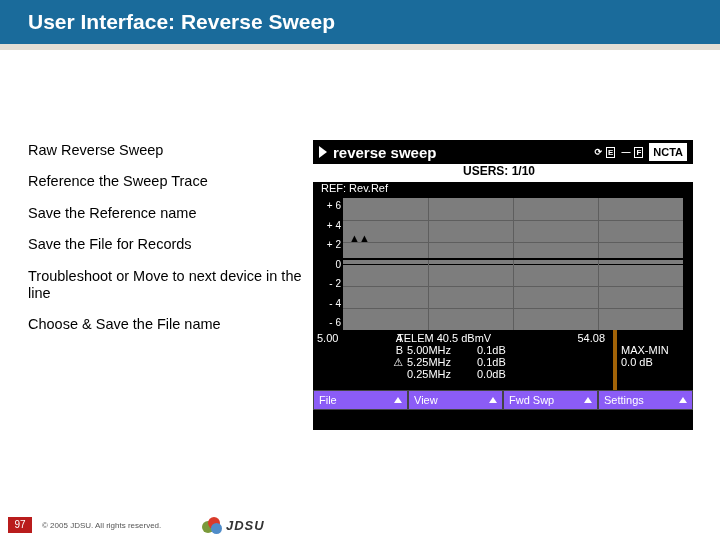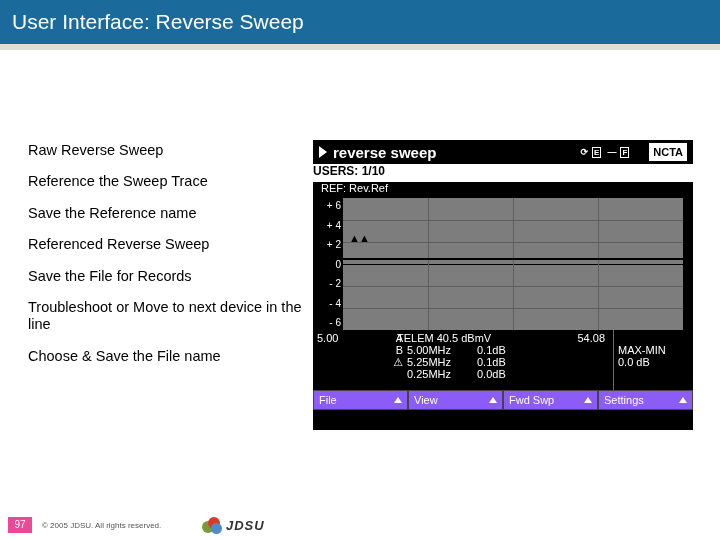--- a/index.html
+++ b/index.html
@@ -1,50 +1,50 @@
 <!DOCTYPE html>
 <html><head>
 <meta charset="utf-8">
 <style>
   *{box-sizing:border-box;margin:0;padding:0}
   body{width:720px;height:540px;background:#fff;font-family:Arial,Helvetica,sans-serif;position:relative;overflow:hidden}
-  .header{background:#1a6b9b;color:#fff;height:44px;line-height:44px;padding-left:12px;font-size:21px;font-weight:normal}
+  .header{background:#1a6b9b;color:#fff;height:44px;line-height:44px;padding-left:28px;font-size:21px;font-weight:bold}
   .header-under{height:6px;background:#e3ded5}
   .main{position:absolute;left:28px;top:75px;width:665px;height:420px}
   .steps{position:absolute;left:0;top:67px;width:280px}
   .steps p{font-size:14.5px;margin-bottom:14px;line-height:1.2;color:#000}
   .device{position:absolute;right:0;top:65px;width:380px;height:290px;background:#000;color:#fff}
   .titlebar{height:24px;display:flex;align-items:center;background:#000;padding:0 6px;font-weight:bold}
   .titlebar .tri{width:0;height:0;border-left:8px solid #fff;border-top:6px solid transparent;border-bottom:6px solid transparent;margin-right:6px}
   .titlebar .tt{font-size:15px;flex:1}
   .titlebar .lnk{font-size:9px;margin-left:6px}
   .titlebar .rb{font-size:8px;font-weight:bold;margin-left:4px;border:1px solid #fff;padding:0 1px}
-  .titlebar .ncta{font-size:11px;background:#fff;color:#000;padding:3px 4px;margin-left:20px}
-  .usersrow{height:18px;background:#fff;color:#000;text-align:left;padding-right:8px;font-size:12px;font-weight:bold}
+  .titlebar .ncta{font-size:11px;background:#fff;color:#000;padding:3px 4px;margin-left:6px}
+  .usersrow{height:18px;background:#fff;color:#000;text-align:center;padding-right:8px;font-size:12px;font-weight:bold}
   .refrow{height:16px;font-size:11px;font-weight:normal;padding-left:8px}
   .graph{display:flex;height:132px}
   .ylab{width:30px;display:flex;flex-direction:column;justify-content:space-between;font-size:10px;text-align:right;padding:2px 2px}
   .plot{flex:1;background:#7d7d7d;position:relative;margin-right:10px}
   .plot .gl{position:absolute;left:0;right:0;border-top:1px solid #5e5e5e}
   .plot .ax{position:absolute;left:0;right:0;border-top:1px solid #000}
   .plot .vl{position:absolute;top:0;bottom:0;border-left:1px solid #5e5e5e}
   .plot .trace{position:absolute;left:0;right:0;top:60px;height:2px;background:#000}
   .plot .mk{position:absolute;top:34px;color:#000;font-size:11px}
   .stats{height:60px;display:flex;font-size:11px}
   .stats .c1{width:60px;padding:2px 4px}
   .stats .c2a{width:30px;padding:2px 0;text-align:right}
   .stats .c2b{width:70px;padding:2px 4px}
   .stats .c3{width:50px;padding:2px 4px}
-  .stats .c4{width:80px;padding:2px 4px;border-left:1px solid #a16207}
+  .stats .c4{width:80px;padding:2px 4px;border-left:4px solid #a16207}
   .stats .rt{text-align:right;flex:1;padding:2px 8px}
   .softkeys{height:20px;display:flex}
   .sk{flex:1;background:#8b5cf6;border:1px solid #444;display:flex;align-items:center;justify-content:space-between;padding:0 5px;font-size:11px}
   .sk .up{width:0;height:0;border-bottom:6px solid #fff;border-left:4px solid transparent;border-right:4px solid transparent}
   .footer{position:absolute;left:0;bottom:0;width:720px;height:30px;display:flex;align-items:center;font-size:8px;color:#555}
-  .pageno{width:24px;height:16px;background:#ec4899;color:#fff;text-align:center;line-height:16px;font-size:10px;margin:0 10px 0 8px}
+  .pageno{width:24px;height:16px;background:#b91c1c;color:#fff;text-align:center;line-height:16px;font-size:10px;margin:0 10px 0 8px}
   .cr{width:160px}
   .conf{flex:1;text-align:center}
   .logo{width:90px;display:flex;align-items:center;padding-right:8px}
   .logo .ico{position:relative;width:20px;height:16px;margin-right:4px}
   .logo .ico span{position:absolute;border-radius:50%}
   .logo .s1{width:12px;height:12px;background:#7a9a3a;left:0;top:4px}
   .logo .s2{width:12px;height:12px;background:#d93b2b;left:6px;top:0}
   .logo .s3{width:11px;height:11px;background:#4f8cc9;left:9px;top:6px}
   .logo b{font-size:13px;color:#333;font-style:italic;letter-spacing:1px}
 </style>
@@ -55,21 +55,20 @@
   <span>User Interface:  Reverse Sweep</span>
 </div>
 <div class="header-under"></div>
 
 <div class="main">
 
   <div class="steps">
     <p>Raw Reverse Sweep</p>
     <p>Reference the Sweep Trace</p>
     <p>Save the Reference name</p>
-    <p>Referenced Reverse Sweep</p>
     <p>Save the File for Records</p>
     <p>Troubleshoot or Move to next device in the line</p>
     <p>Choose &amp; Save the File name</p>
   </div>
 
   <div class="device">
     <div class="titlebar">
       <div class="tri"></div>
       <div class="tt">reverse sweep</div>
       <span class="lnk">⟳</span>

